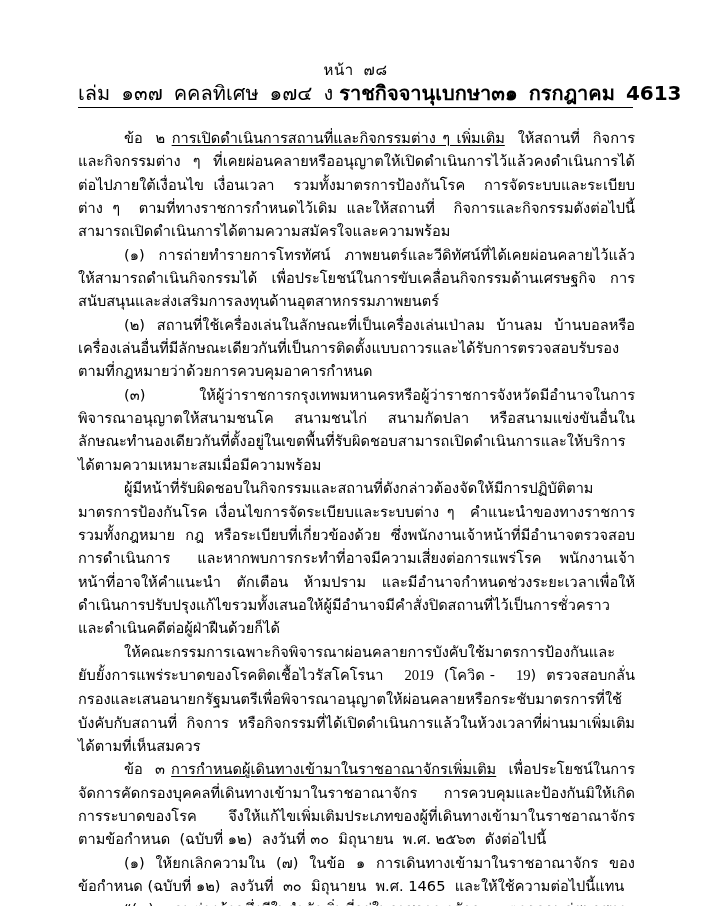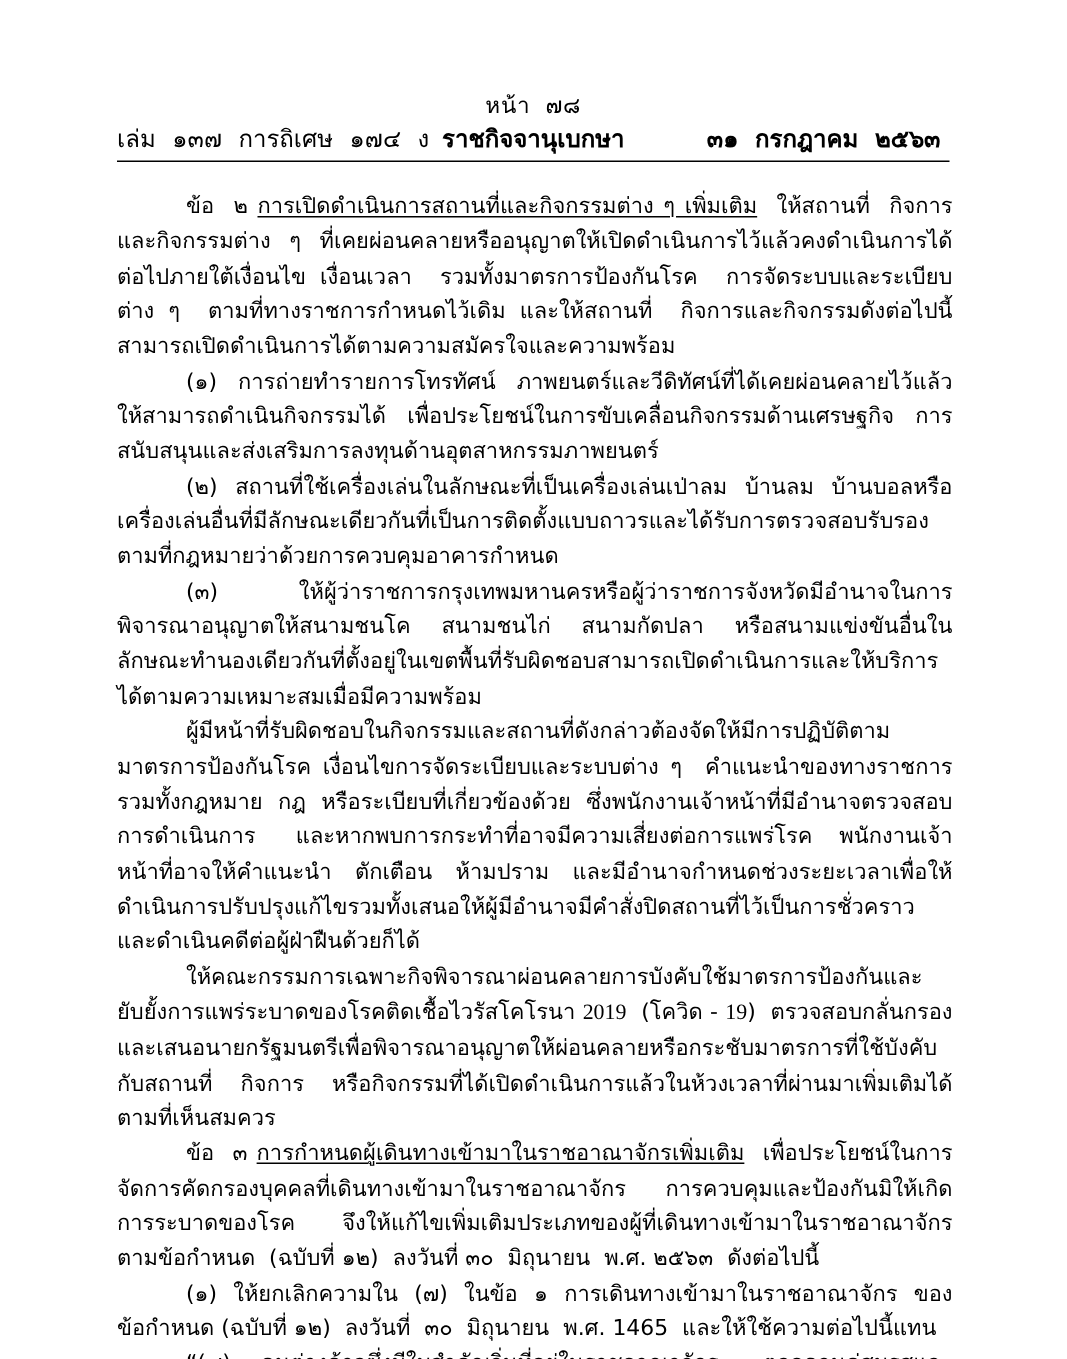--- a/index.html
+++ b/index.html
@@ -38,21 +38,21 @@
     line-height: 20px;
     letter-spacing: .5px;
     white-space: nowrap;
   }
   .masthead-pageline .pg-num { margin-left: 10px; }
 
   .masthead-row {
     display: flex;
     align-items: baseline;
     justify-content: space-between;
-    font-size: 16px;
+    font-size: 20px;
     line-height: 22px;
     white-space: nowrap;
     margin-top: 2px;
   }
   .mh-left, .mh-right {
     display: flex;
     gap: 11px;
     align-items: baseline;
   }
   .mh-center {
@@ -82,49 +82,49 @@
     font-size: 14.6px;
     line-height: 23.35px;
     text-align: justify;
     text-justify: inter-character;
     margin: 0;
     white-space: pre-wrap;
     word-break: break-word;
   }
   .para .ind  { display: inline-block; width: 46px; }
   u.head { text-decoration: underline; text-underline-offset: 2px; margin-top: 40px; }
-  .latin { font-family: "Liberation Serif", "DejaVu Serif", serif; }
+  .latin { font-family: "Liberation Serif", "DejaVu Serif", serif; margin-left: 16px; }
 </style>
 </head>
 <body>
 
 <div class="page">
 
   <div class="masthead">
 
     <div class="masthead-pageline">
       <span>หน้า</span><span class="pg-num">๗๘</span>
     </div>
 
     <div class="masthead-row">
 
       <div class="mh-left">
         <span>เล่ม</span>
         <span>๑๓๗</span>
-        <span>การถิเศษ</span>
+        <span>คคลทิเศษ</span>
         <span>๑๗๔</span>
         <span>ง</span>
       </div>
 
       <div class="mh-center">ราชกิจจานุเบกษา</div>
 
       <div class="mh-right">
         <span>๓๑</span>
         <span>กรกฎาคม</span>
-        <span>๒๕๖๓</span>
+        <span>4613</span>
       </div>
 
     </div>
 
     <hr class="rule">
   </div>
 
   <div class="body">
 
     <p class="para"><span class="ind"></span><span>ข้อ  ๒</span> <u class="head">การเปิดดำเนินการสถานที่และกิจกรรมต่าง ๆ เพิ่มเติม</u><span>  ให้สถานที่  กิจการและกิจกรรมต่าง ๆ ที่เคยผ่อนคลายหรืออนุญาตให้เปิดดำเนินการไว้แล้วคงดำเนินการได้ต่อไปภายใต้เงื่อนไข เงื่อนเวลา  รวมทั้งมาตรการป้องกันโรค  การจัดระบบและระเบียบต่าง ๆ  ตามที่ทางราชการกำหนดไว้เดิม และให้สถานที่  กิจการและกิจกรรมดังต่อไปนี้  สามารถเปิดดำเนินการได้ตามความสมัครใจและความพร้อม</span></p>

